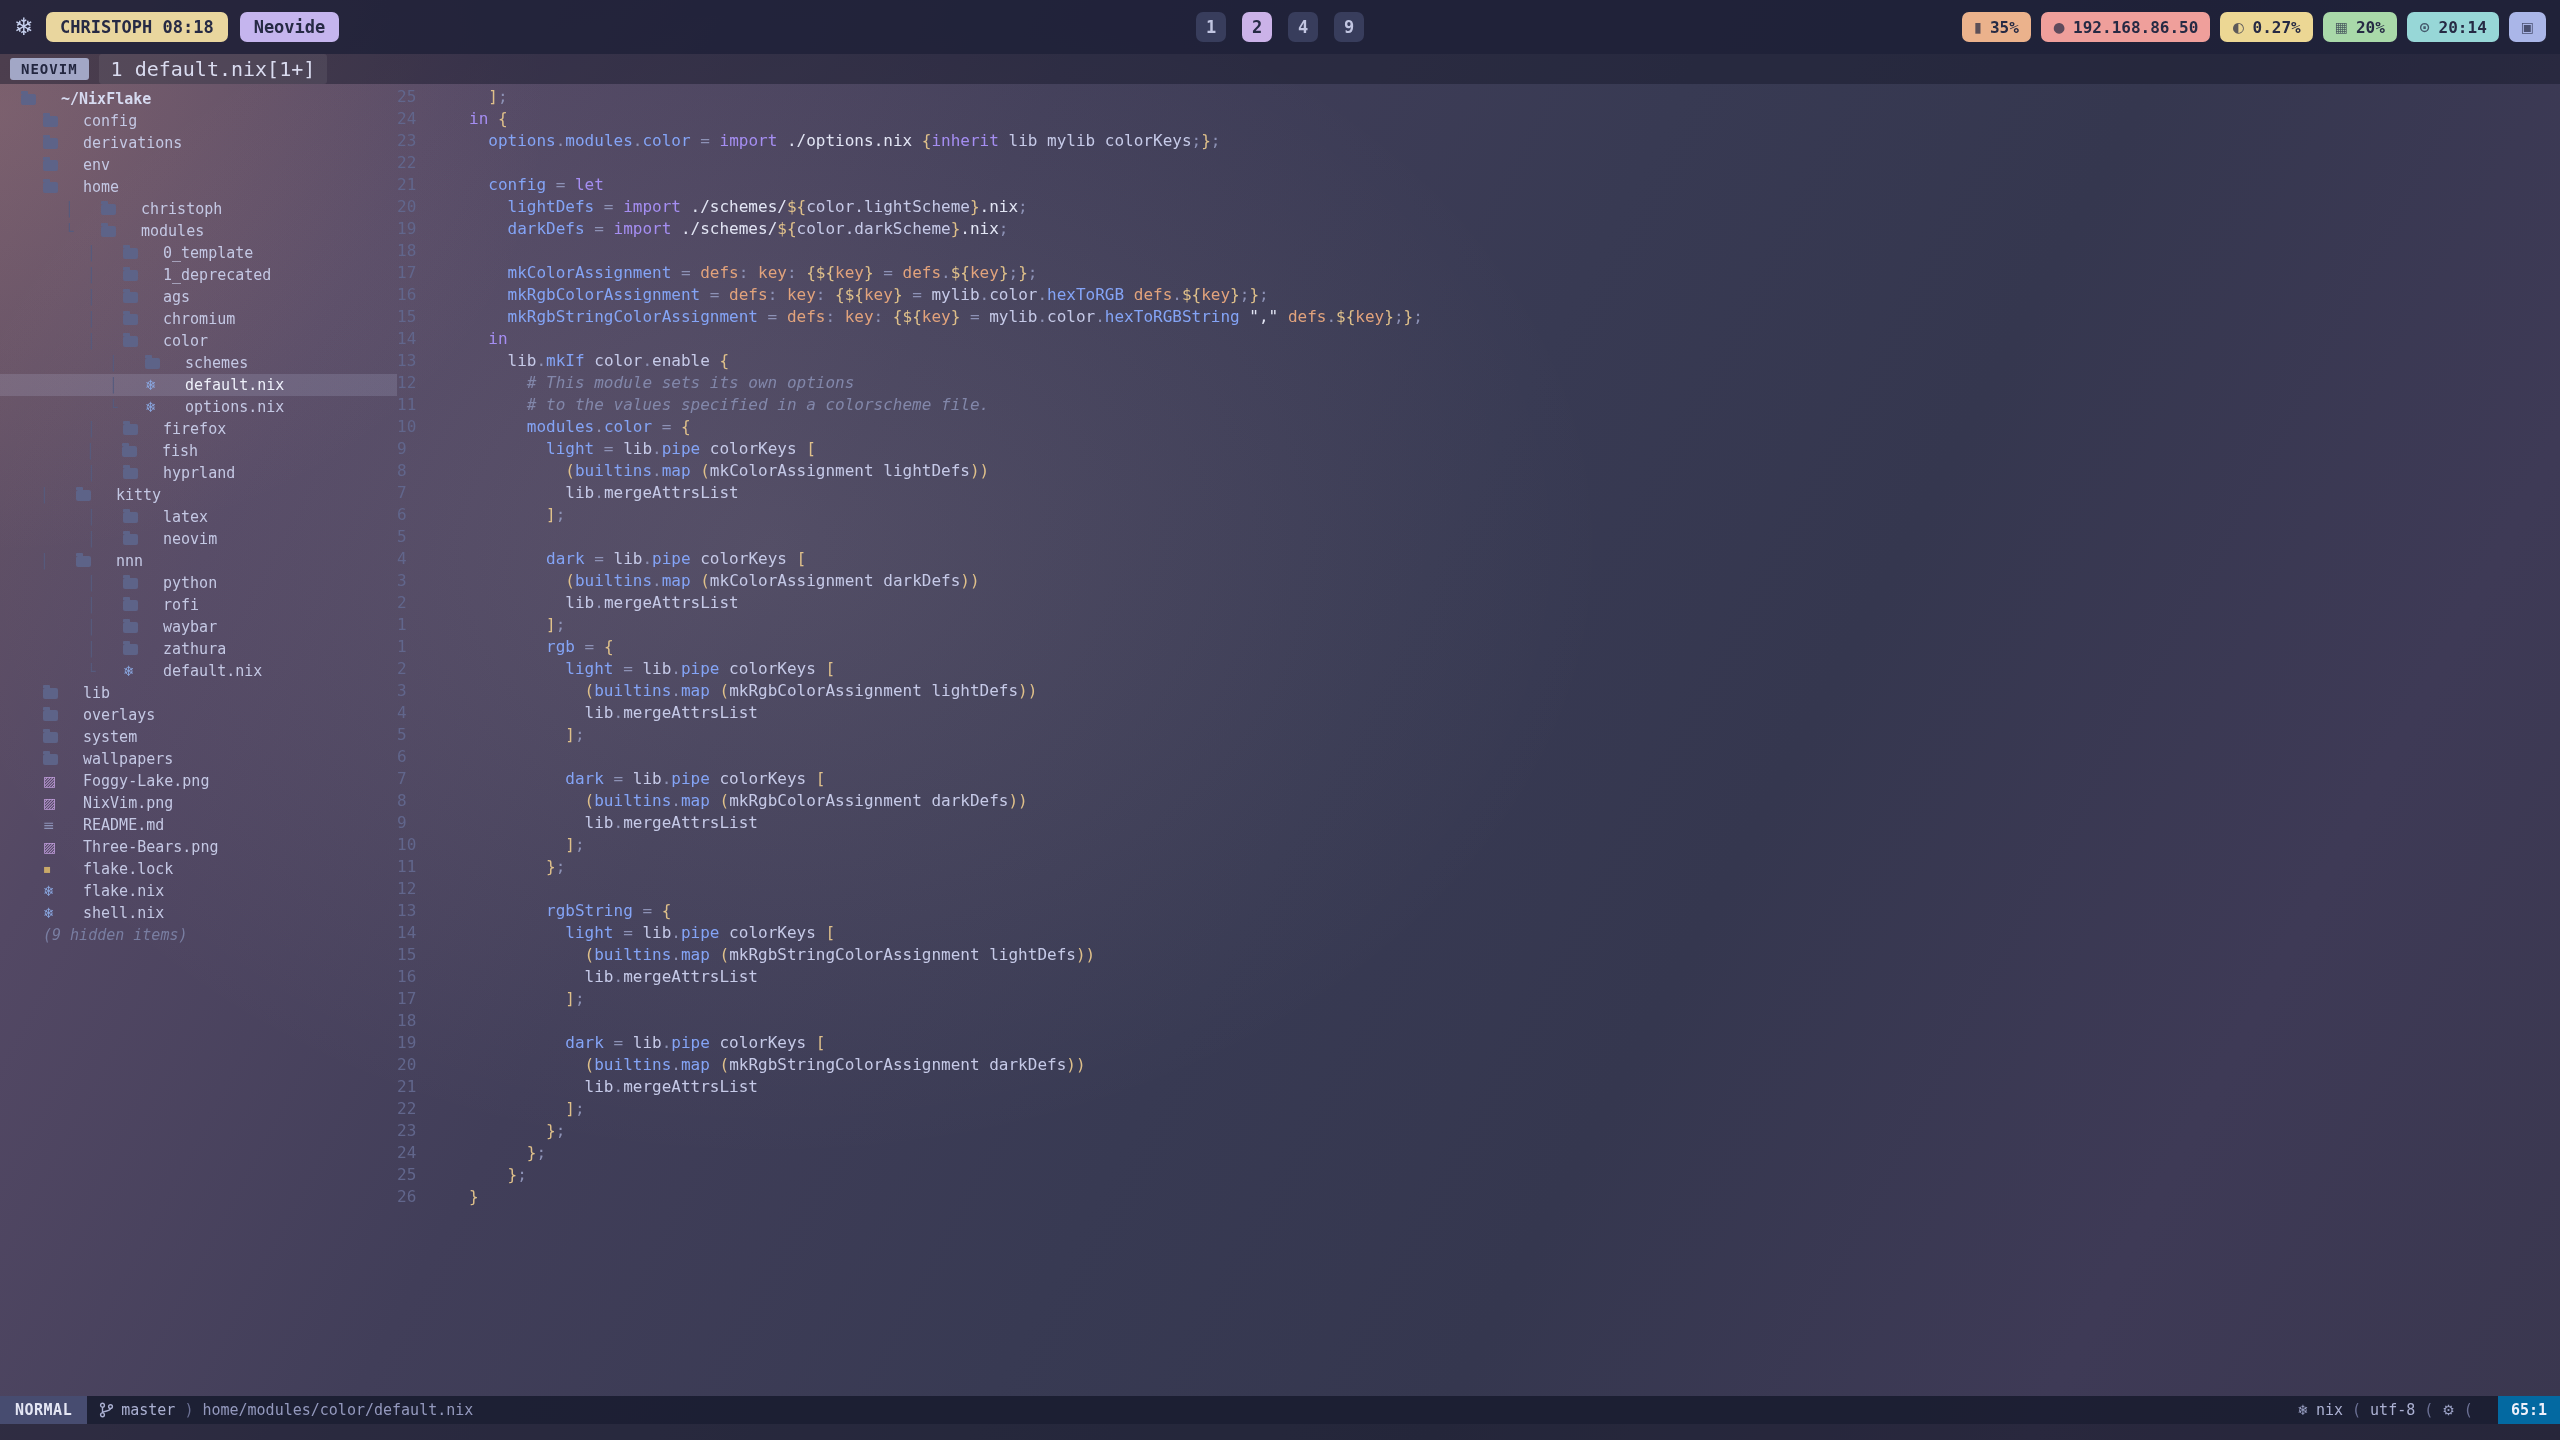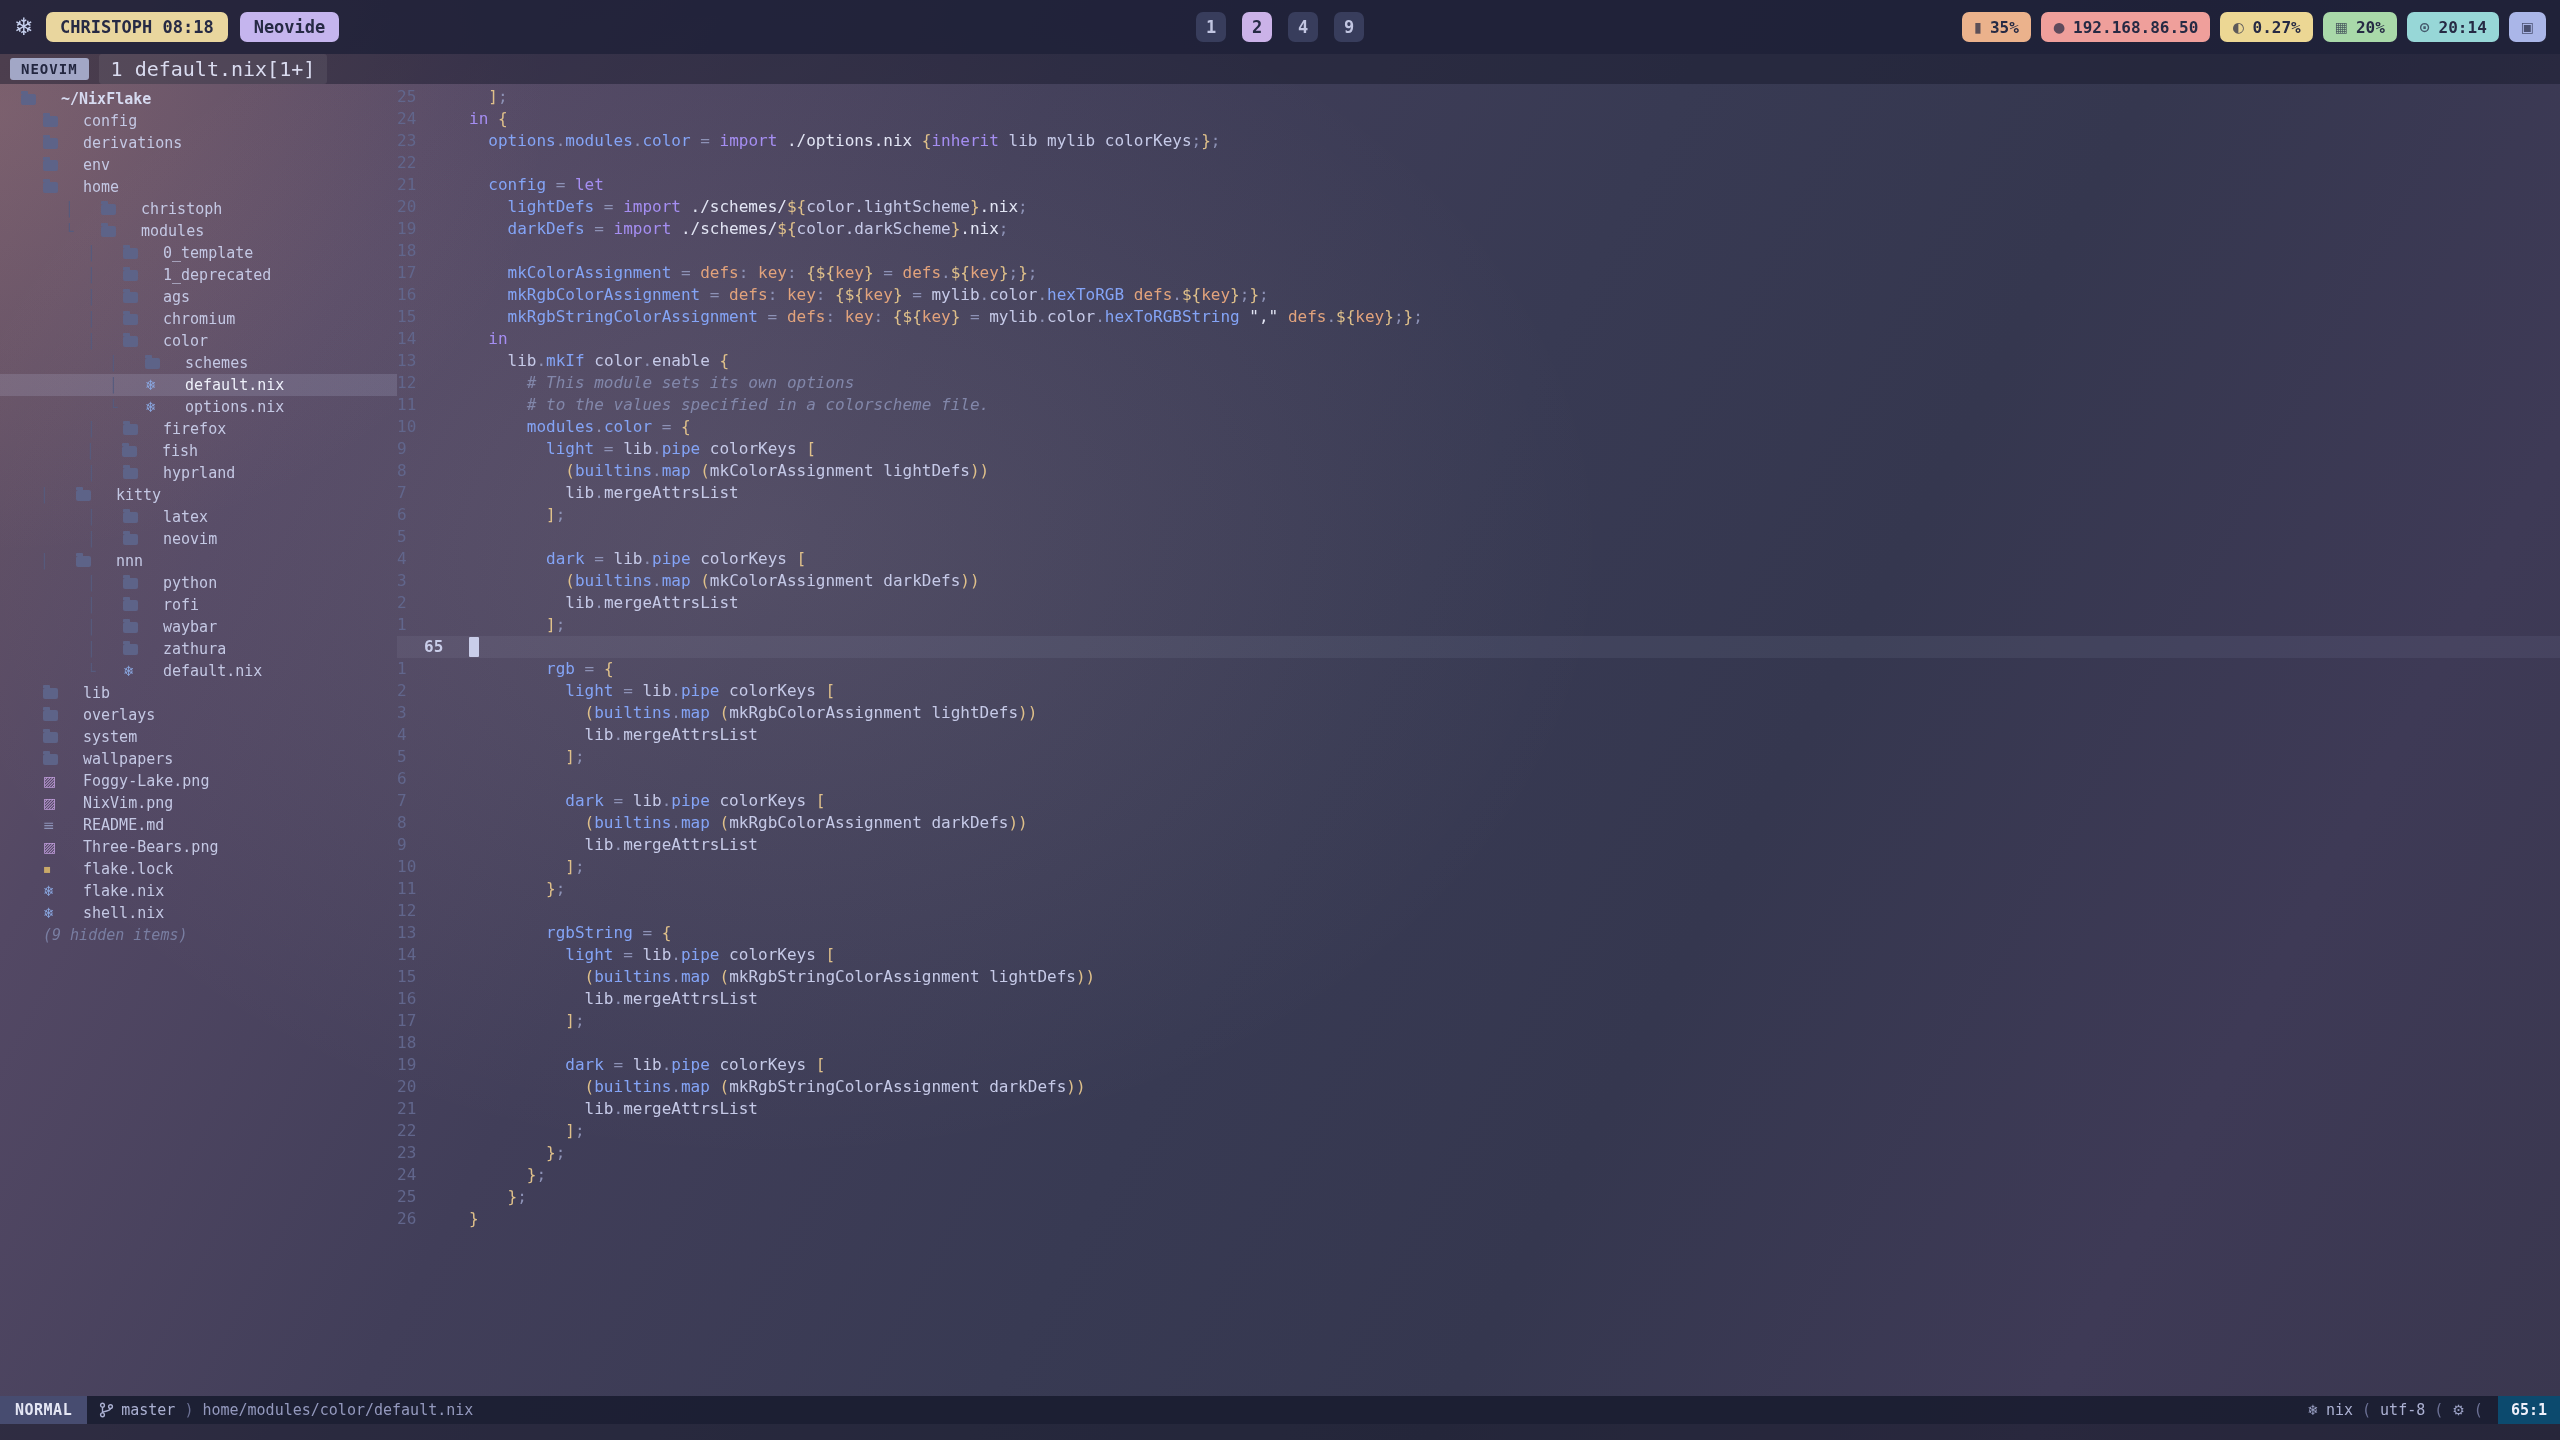--- a/index.html
+++ b/index.html
@@ -58,21 +58,21 @@
   
   .statusline{height:28px;display:flex;align-items:center;background:rgba(26,29,49,0.92);font-size:15px;}
   .mode{background:#474c70;color:#e4e6f4;font-weight:bold;padding:0 15px;height:100%;display:flex;align-items:center;letter-spacing:0.5px;}
   .sl-branch{margin-left:12px;display:flex;align-items:center;gap:7px;color:#abb0d2;}
   .sl-sep{color:#6b7094;margin:0 9px;}
   .sl-path{color:#9499be;}
   .sl-right{margin-left:auto;display:flex;align-items:center;height:100%;}
   .sl-ft{display:flex;align-items:center;gap:7px;color:#abb0d2;}
   .sl-ic{font-family:"DejaVu Sans",sans-serif;font-size:14px;color:#9aa0c4;}
   .sl-enc{color:#abb0d2;}
-  .pos-chip{background:#0c4a6e;color:#eef0fa;padding:0 13px;height:100%;display:flex;align-items:center;font-weight:bold;margin-left:6px;}
+  .pos-chip{background:#0369a1;color:#eef0fa;padding:0 13px;height:100%;display:flex;align-items:center;font-weight:bold;margin-left:16px;}
   .cmdline{height:16px;background:rgba(20,22,38,0.5);}
 </style>
 </head>
 <body>
 
 <div class="screen">
 
   <div class="topbar">
     <div class="tb-left">
       <span class="logo">❄</span>
@@ -318,21 +318,20 @@
             <div class="cline"><span class="gut">10</span><span class="ctext"><span class="tk-f">      </span><span class="tk-b">modules</span><span class="tk-m">.</span><span class="tk-b">color</span><span class="tk-m"> = </span><span class="tk-y">{</span></span></div>
             <div class="cline"><span class="gut">9</span><span class="ctext"><span class="tk-f">        </span><span class="tk-b">light</span><span class="tk-m"> = </span><span class="tk-f">lib</span><span class="tk-m">.</span><span class="tk-b">pipe</span><span class="tk-f"> colorKeys </span><span class="tk-y">[</span></span></div>
             <div class="cline"><span class="gut">8</span><span class="ctext"><span class="tk-f">          </span><span class="tk-y">(</span><span class="tk-b">builtins</span><span class="tk-m">.</span><span class="tk-b">map</span><span class="tk-f"> </span><span class="tk-y">(</span><span class="tk-f">mkColorAssignment lightDefs</span><span class="tk-y">))</span></span></div>
             <div class="cline"><span class="gut">7</span><span class="ctext"><span class="tk-f">          lib</span><span class="tk-m">.</span><span class="tk-f">mergeAttrsList</span></span></div>
             <div class="cline"><span class="gut">6</span><span class="ctext"><span class="tk-y">        ]</span><span class="tk-m">;</span></span></div>
             <div class="cline"><span class="gut">5</span><span class="ctext"></span></div>
             <div class="cline"><span class="gut">4</span><span class="ctext"><span class="tk-f">        </span><span class="tk-b">dark</span><span class="tk-m"> = </span><span class="tk-f">lib</span><span class="tk-m">.</span><span class="tk-b">pipe</span><span class="tk-f"> colorKeys </span><span class="tk-y">[</span></span></div>
             <div class="cline"><span class="gut">3</span><span class="ctext"><span class="tk-f">          </span><span class="tk-y">(</span><span class="tk-b">builtins</span><span class="tk-m">.</span><span class="tk-b">map</span><span class="tk-f"> </span><span class="tk-y">(</span><span class="tk-f">mkColorAssignment darkDefs</span><span class="tk-y">))</span></span></div>
             <div class="cline"><span class="gut">2</span><span class="ctext"><span class="tk-f">          lib</span><span class="tk-m">.</span><span class="tk-f">mergeAttrsList</span></span></div>
             <div class="cline"><span class="gut">1</span><span class="ctext"><span class="tk-y">        ]</span><span class="tk-m">;</span></span></div>
-            <div class="cline curline"><span class="gut gcur">65</span><span class="ctext"><span class="cursor"></span></span></div>
             <div class="cline"><span class="gut">1</span><span class="ctext"><span class="tk-f">        </span><span class="tk-b">rgb</span><span class="tk-m"> = </span><span class="tk-y">{</span></span></div>
             <div class="cline"><span class="gut">2</span><span class="ctext"><span class="tk-f">          </span><span class="tk-b">light</span><span class="tk-m"> = </span><span class="tk-f">lib</span><span class="tk-m">.</span><span class="tk-b">pipe</span><span class="tk-f"> colorKeys </span><span class="tk-y">[</span></span></div>
             <div class="cline"><span class="gut">3</span><span class="ctext"><span class="tk-f">            </span><span class="tk-y">(</span><span class="tk-b">builtins</span><span class="tk-m">.</span><span class="tk-b">map</span><span class="tk-f"> </span><span class="tk-y">(</span><span class="tk-f">mkRgbColorAssignment lightDefs</span><span class="tk-y">))</span></span></div>
             <div class="cline"><span class="gut">4</span><span class="ctext"><span class="tk-f">            lib</span><span class="tk-m">.</span><span class="tk-f">mergeAttrsList</span></span></div>
             <div class="cline"><span class="gut">5</span><span class="ctext"><span class="tk-y">          ]</span><span class="tk-m">;</span></span></div>
             <div class="cline"><span class="gut">6</span><span class="ctext"></span></div>
             <div class="cline"><span class="gut">7</span><span class="ctext"><span class="tk-f">          </span><span class="tk-b">dark</span><span class="tk-m"> = </span><span class="tk-f">lib</span><span class="tk-m">.</span><span class="tk-b">pipe</span><span class="tk-f"> colorKeys </span><span class="tk-y">[</span></span></div>
             <div class="cline"><span class="gut">8</span><span class="ctext"><span class="tk-f">            </span><span class="tk-y">(</span><span class="tk-b">builtins</span><span class="tk-m">.</span><span class="tk-b">map</span><span class="tk-f"> </span><span class="tk-y">(</span><span class="tk-f">mkRgbColorAssignment darkDefs</span><span class="tk-y">))</span></span></div>
             <div class="cline"><span class="gut">9</span><span class="ctext"><span class="tk-f">            lib</span><span class="tk-m">.</span><span class="tk-f">mergeAttrsList</span></span></div>
             <div class="cline"><span class="gut">10</span><span class="ctext"><span class="tk-y">          ]</span><span class="tk-m">;</span></span></div>

